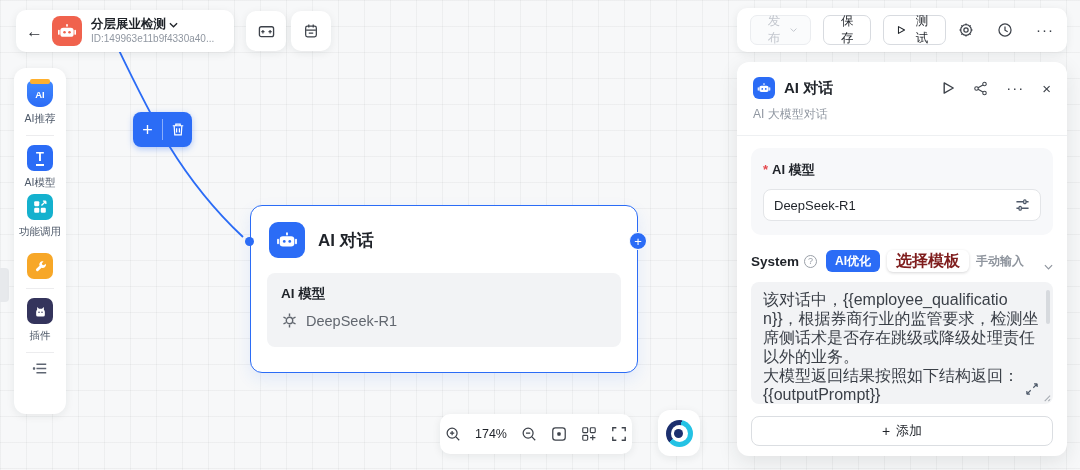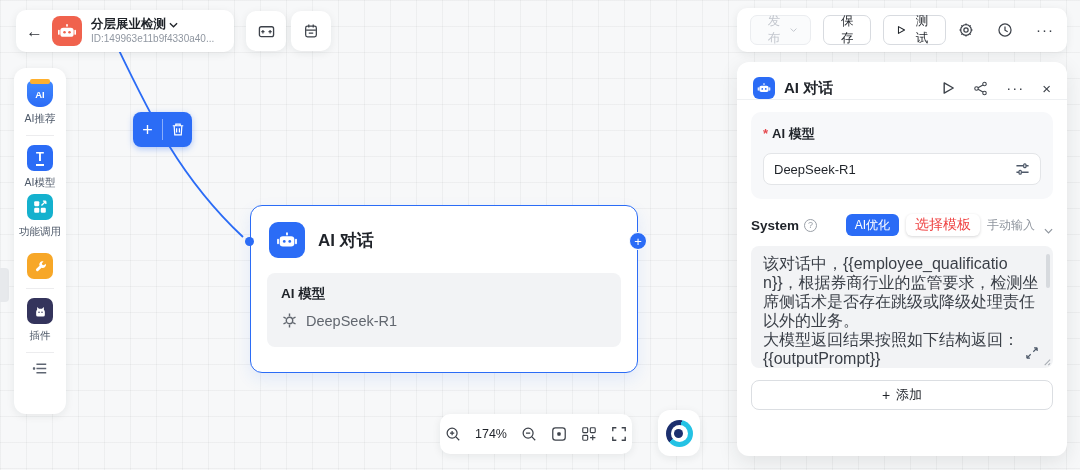--- a/index.html
+++ b/index.html
@@ -106,26 +106,26 @@
   .p-divider { height:1px; background:#eef0f2; }
   .p-model { margin:12px 14px 0; background:#f7f8fa; border-radius:10px; padding:13px 12px 14px; }
   .p-model-label { font-size:13px; font-weight:600; display:flex; gap:4px; align-items:baseline; }
   .req { color:#e5484d; }
   .p-select { margin-top:10px; height:32px; background:#fff; border:1px solid #e3e5e8; border-radius:8px;
     display:flex; align-items:center; padding:0 10px; font-size:13px; cursor:pointer; }
   .p-select .tune { margin-left:auto; color:#4e5969; display:flex; }
   .p-sys-row { margin:15px 14px 0; display:flex; align-items:center; font-size:13.5px; font-weight:600; gap:5px; }
   .help { width:13px; height:13px; border:1.1px solid #9aa0a8; border-radius:50%; color:#9aa0a8;
     font-size:9px; font-weight:400; display:flex; align-items:center; justify-content:center; }
-  .sys-tabs { margin-left:auto; display:flex; align-items:center; gap:7px; font-weight:400; }
+  .sys-tabs { margin-left:auto; display:flex; align-items:center; gap:7px; font-weight:700; }
   .tab-blue { background:#2b6cf6; color:#fff; border-radius:6px; height:22px; padding:0 9px;
     font-size:12px; display:flex; align-items:center; cursor:pointer; }
-  .tab-white { background:#fff; color:#ef4444; border-radius:6px; height:22px; padding:0 9px; font-size:14px;
+  .tab-white { background:#fff; color:#7f1d1d; border-radius:6px; height:22px; padding:0 9px; font-size:16px;
     display:flex; align-items:center; box-shadow:0 1px 3px rgba(31,35,41,.18); cursor:pointer;text-align:center; }
-  .tab-text { color:#8f959e; font-size:12px; display:flex; align-items:flex-end; gap:9px; cursor:pointer; }
+  .tab-text { color:#8f959e; font-size:12px; display:flex; align-items:flex-end; gap:20px; cursor:pointer; }
   .p-textarea { position:relative; margin:10px 14px 0; background:#f2f3f5; border-radius:8px;
     height:122px; overflow:hidden; padding:8px 14px 0 12px; }
   .prompt { font-size:16px; line-height:19px; color:#3a3f47; white-space:pre-wrap; word-break:break-all; }
   .scroll-thumb { position:absolute; right:3px; top:8px; width:4px; height:34px; background:#d7dade; border-radius:2px; }
   .expand { position:absolute; right:15px; bottom:9px; color:#4e5969; cursor:pointer; display:flex; }
   .resize { position:absolute; right:2px; bottom:2px; color:#a7acb3; }
   .p-add { margin:12px 14px; height:30px; background:#fff; border:1px solid #dbdee2; border-radius:8px;
     display:flex; align-items:center; justify-content:center; gap:6px; font-size:13px; cursor:pointer; }
   .p-add .plus { font-size:14px; }
   svg { display:block; }
@@ -372,20 +372,21 @@
             <circle cx="13.8" cy="3.6" r="2.1" stroke="currentColor" fill="none" stroke-width="1.3"></circle>
             <circle cx="4.2" cy="9" r="2.1" stroke="currentColor" fill="none" stroke-width="1.3"></circle>
             <circle cx="13.8" cy="14.4" r="2.1" stroke="currentColor" fill="none" stroke-width="1.3"></circle>
             <path d="M6.1 8 L11.9 4.7 M6.1 10 L11.9 13.3" stroke="currentColor" stroke-width="1.3"></path>
           </svg>
         </span>
         <span class="icon-btn more-dots">···</span>
         <span class="p-close">×</span>
       </span>
     </div>
+    <div class="p-subtitle">AI 大模型对话</div>
     <div class="p-divider"></div>
 
     <div class="p-model">
       <div class="p-model-label">
         <span class="req">*</span>
         <span>AI 模型</span>
       </div>
       <div class="p-select">
         <span>DeepSeek-R1</span>
         <span class="tune">

